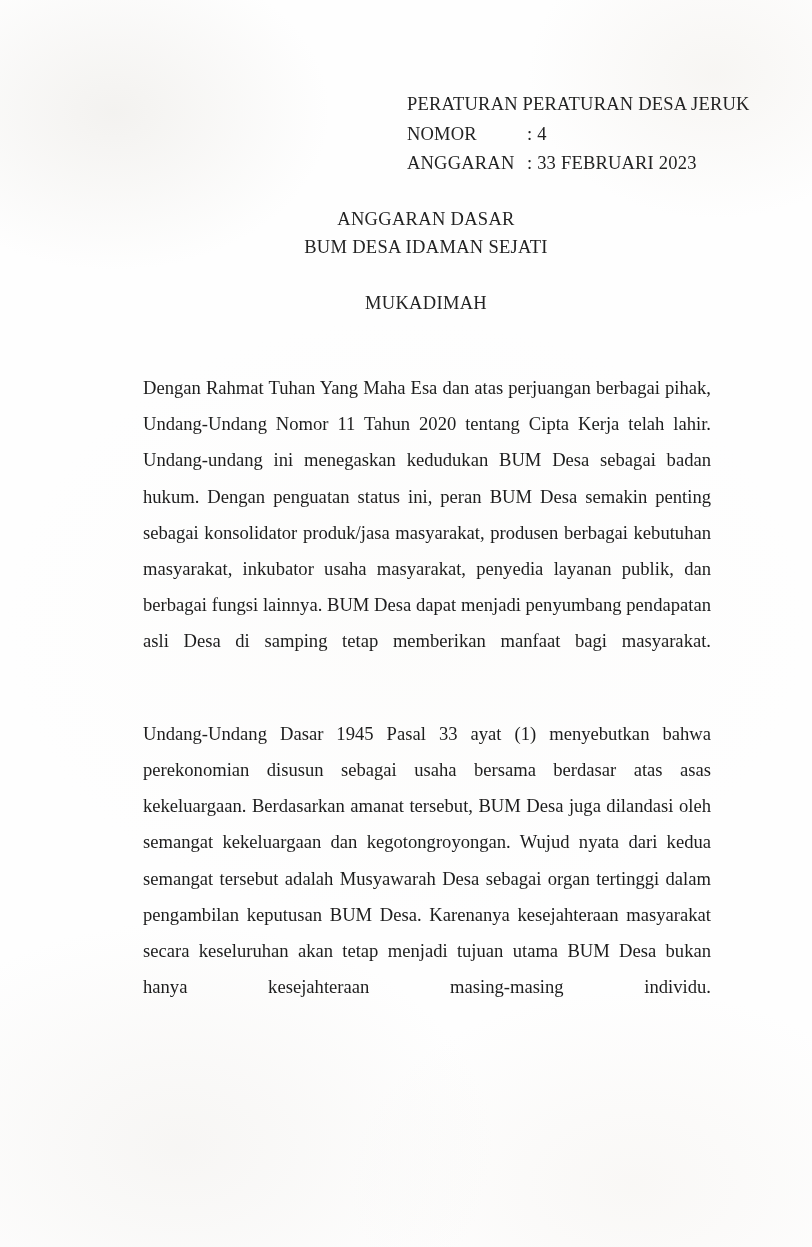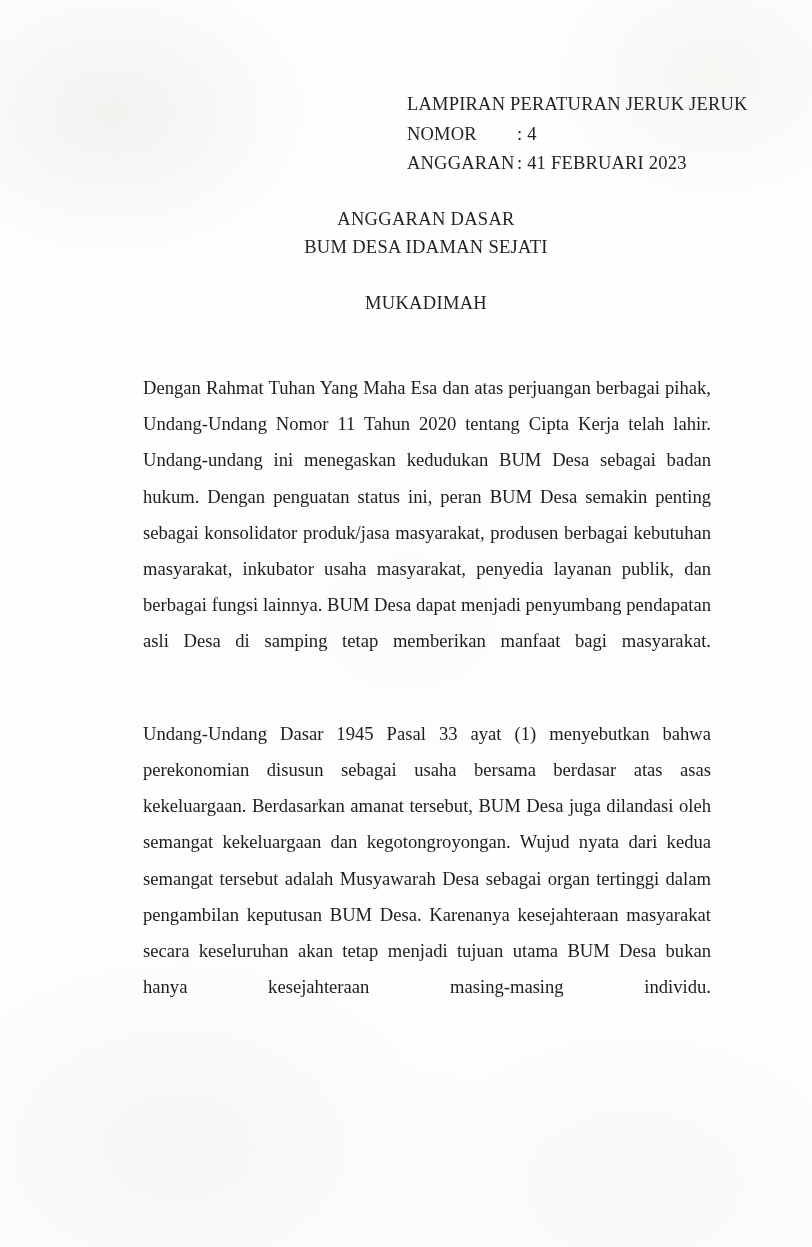--- a/index.html
+++ b/index.html
@@ -51,20 +51,21 @@
     white-space: nowrap;
     color: #232323;
   }
 
   .hdr-row {
     display: flex;
     font-size: 18.5px;
     line-height: 29.5px;
     letter-spacing: 0.2px;
     color: #232323;
+    gap: 10px;
   }
 
   .hdr-label {
     width: 110px;
     flex: 0 0 110px;
     white-space: nowrap;
   }
 
   .hdr-value {
     white-space: nowrap;
@@ -129,30 +130,30 @@
     width: 100%;
   }
 </style>
 </head>
 <body>
 
 <div class="page">
   <div class="sheet">
 
     <div class="doc-header">
-      <div class="doc-header-line">LAMPIRAN PERATURAN JERUK JERUK</div>
+      <div class="doc-header-line">PERATURAN PERATURAN DESA JERUK</div>
 
       <div class="hdr-row">
         <span class="hdr-label">NOMOR</span>
         <span class="hdr-value">: 4</span>
       </div>
 
       <div class="hdr-row">
         <span class="hdr-label">ANGGARAN</span>
-        <span class="hdr-value">: 41 FEBRUARI 2023</span>
+        <span class="hdr-value">: 33 FEBRUARI 2023</span>
       </div>
     </div>
 
     <div class="title-block">
       <div class="title-line">ANGGARAN DASAR</div>
       <div class="title-line">BUM DESA IDAMAN SEJATI</div>
     </div>
 
     <div class="section-heading">MUKADIMAH</div>
 

